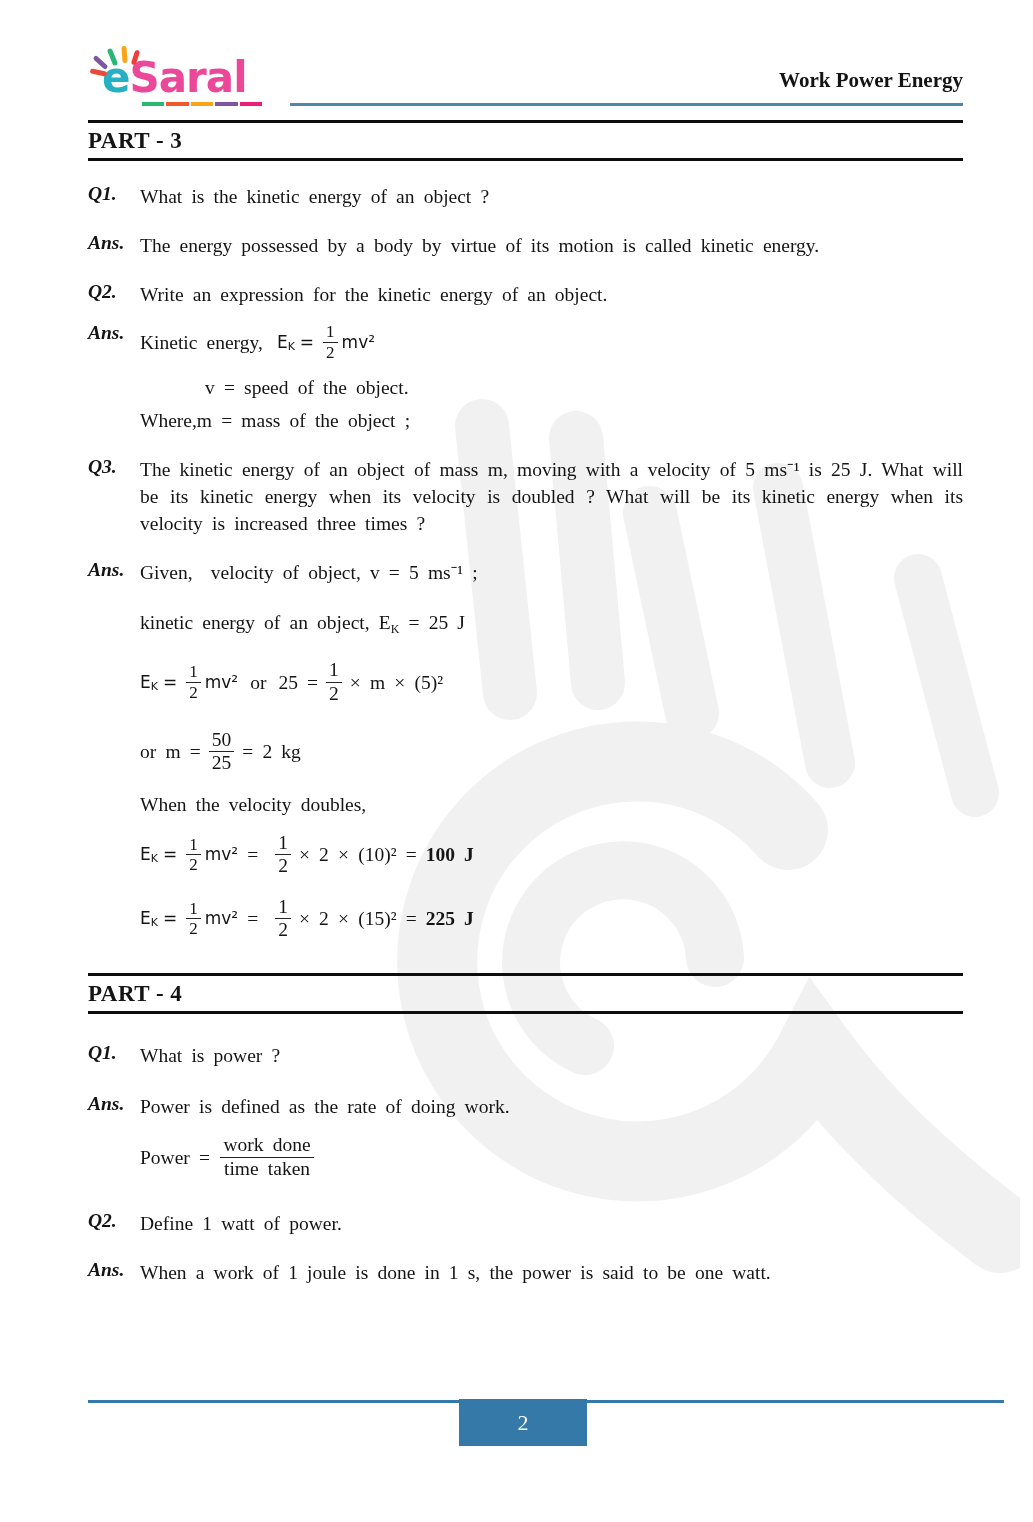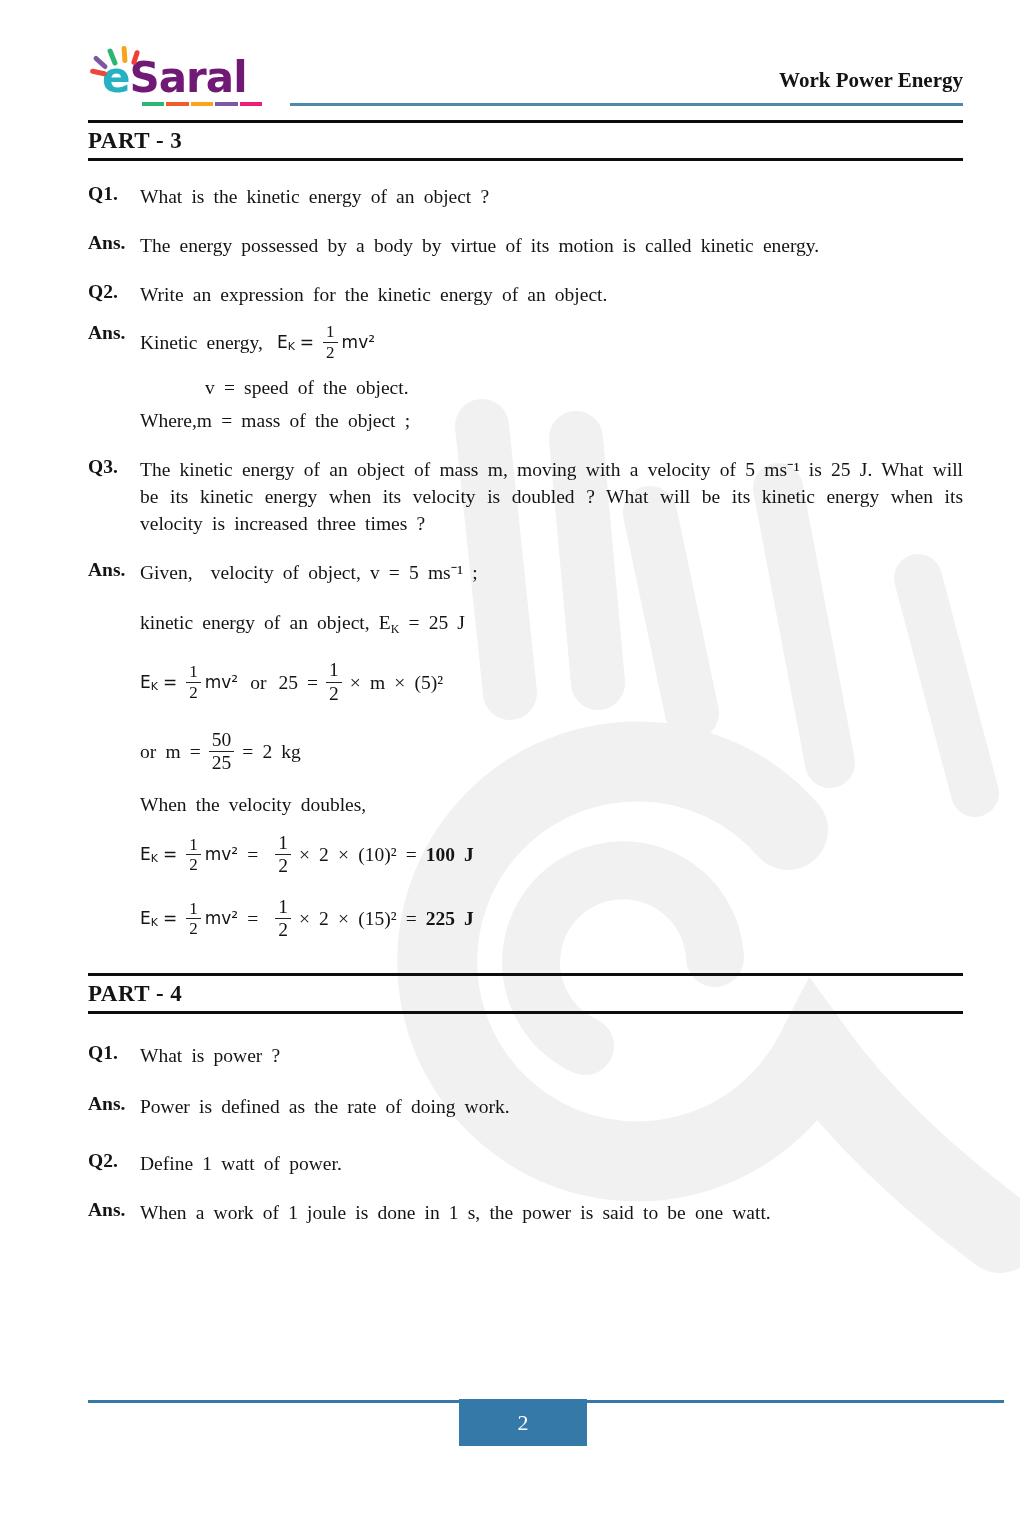--- a/index.html
+++ b/index.html
@@ -18,37 +18,37 @@
   .fingers{position:absolute;left:2px;top:6px;width:60px;height:34px;}
   .fingers i{position:absolute;border-radius:3px;display:block;}
   .fg1{left:0;top:24px;width:17px;height:5px;background:#e84b3c;transform:rotate(12deg);}
   .fg2{left:8px;top:8px;width:5px;height:17px;background:#7e57a4;transform:rotate(-48deg);}
   .fg3{left:20px;top:2px;width:5px;height:18px;background:#2bb673;transform:rotate(-22deg);}
   .fg4{left:32px;top:0;width:5px;height:17px;background:#f9a51a;transform:rotate(-4deg);}
   .fg5{left:43px;top:4px;width:5px;height:15px;background:#ee4036;transform:rotate(18deg);}
   .logo-text{font-family:"DejaVu Sans",sans-serif;font-weight:800;font-size:42px;
              line-height:44px;letter-spacing:-1px;}
   .logo-e{color:#26b0c4;}
-  .logo-saral{color:#701a75;}
+  .logo-saral{color:#ec4899;}
   .logo-underline{display:flex;gap:2px;width:120px;height:4px;margin:2px 0 0 40px;}
   .logo-underline i{flex:1;display:block;}
   .u1{background:#2bb673}.u2{background:#f15a29}.u3{background:#f9a51a}
   .u4{background:#7e57a4}.u5{background:#ec1e79}
   .header-right{flex:1;margin-left:28px;border-bottom:3px solid #4d88ae;
                 padding-bottom:10px;text-align:right;}
   .doc-title{font-weight:bold;font-size:21px;}
 
   .rule{height:3px;background:#0d0d0d;}
   .rule-top{margin-top:14px;}
   .part-title{text-align:left;font-weight:bold;font-size:23px;padding:5px 0 4px 0;
               letter-spacing:.5px;}
 
   
   .row{display:flex;margin-top:22px;font-size:19.5px;}
-  .lab{width:52px;flex:none;font-weight:bold;}
+  .lab{width:52px;flex:none;font-weight:bold;font-style:italic;}
   .txt{flex:1;line-height:27px;word-spacing:.22em;}
   .just{text-align:justify;}
   .indent65{padding-left:65px;}
   .pre{white-space:pre-wrap;}
   .bold{font-weight:bold;}
 
   
   .frow{display:flex;align-items:center;flex-wrap:nowrap;}
   .msans{font-family:"DejaVu Sans",sans-serif;font-size:17px;display:inline-flex;
          align-items:center;}
@@ -270,20 +270,30 @@
     <div class="row" style="margin-top:28px">
       <span class="lab">Q1.</span>
       <span class="txt">What is power ?</span>
     </div>
 
     <div class="row" style="margin-top:24px">
       <span class="lab">Ans.</span>
       <span class="txt">Power is defined as the rate of doing work.</span>
     </div>
 
+    <div class="row frow" style="margin-top:14px">
+      <span class="lab"></span>
+      <span class="txt frow">
+        <span>Power =</span>
+        <span class="frac wordfrac">
+            <span class="num">work done</span>
+            <span class="den">time taken</span>
+          </span>
+      </span>
+    </div>
 
     <div class="row" style="margin-top:30px">
       <span class="lab">Q2.</span>
       <span class="txt">Define 1 watt of power.</span>
     </div>
 
     <div class="row">
       <span class="lab">Ans.</span>
       <span class="txt">When a work of 1 joule is done in 1 s, the power is said to be one watt.</span>
     </div>

